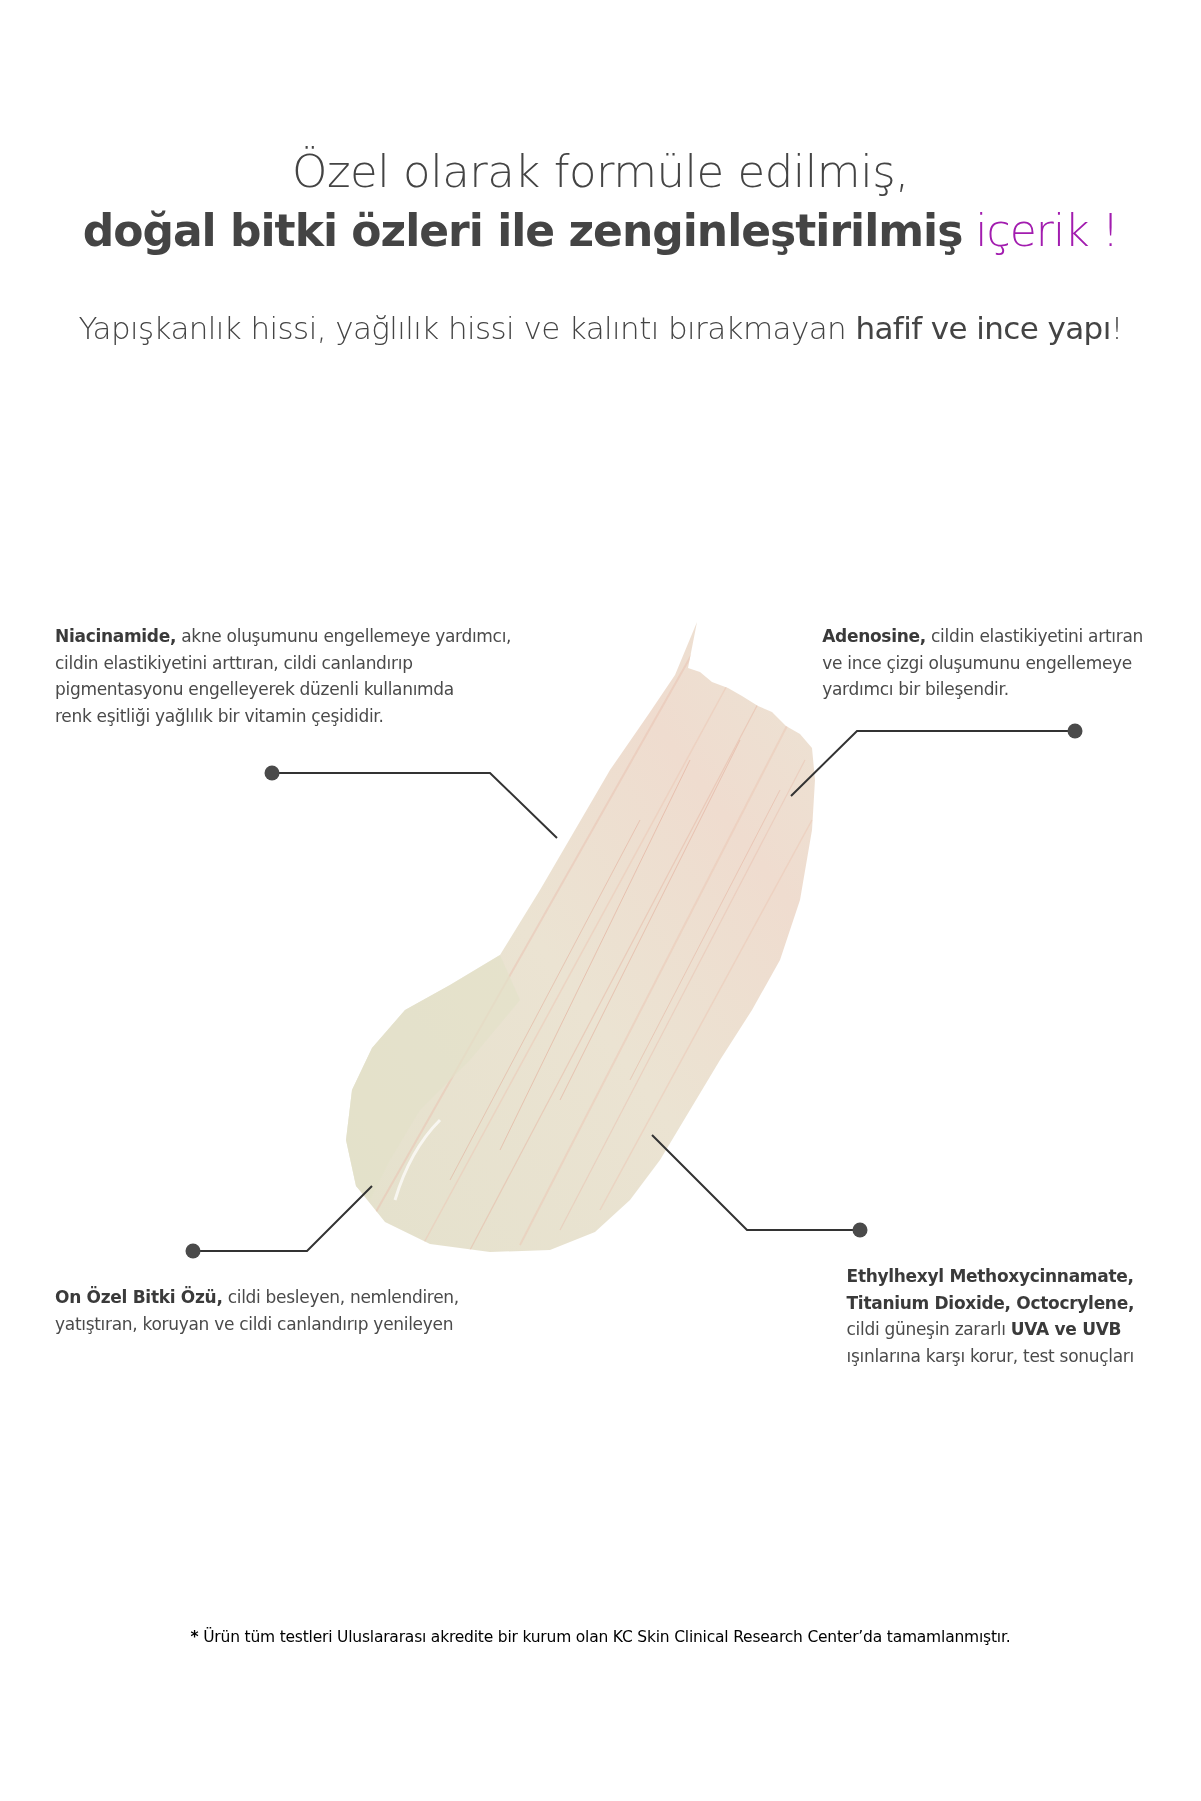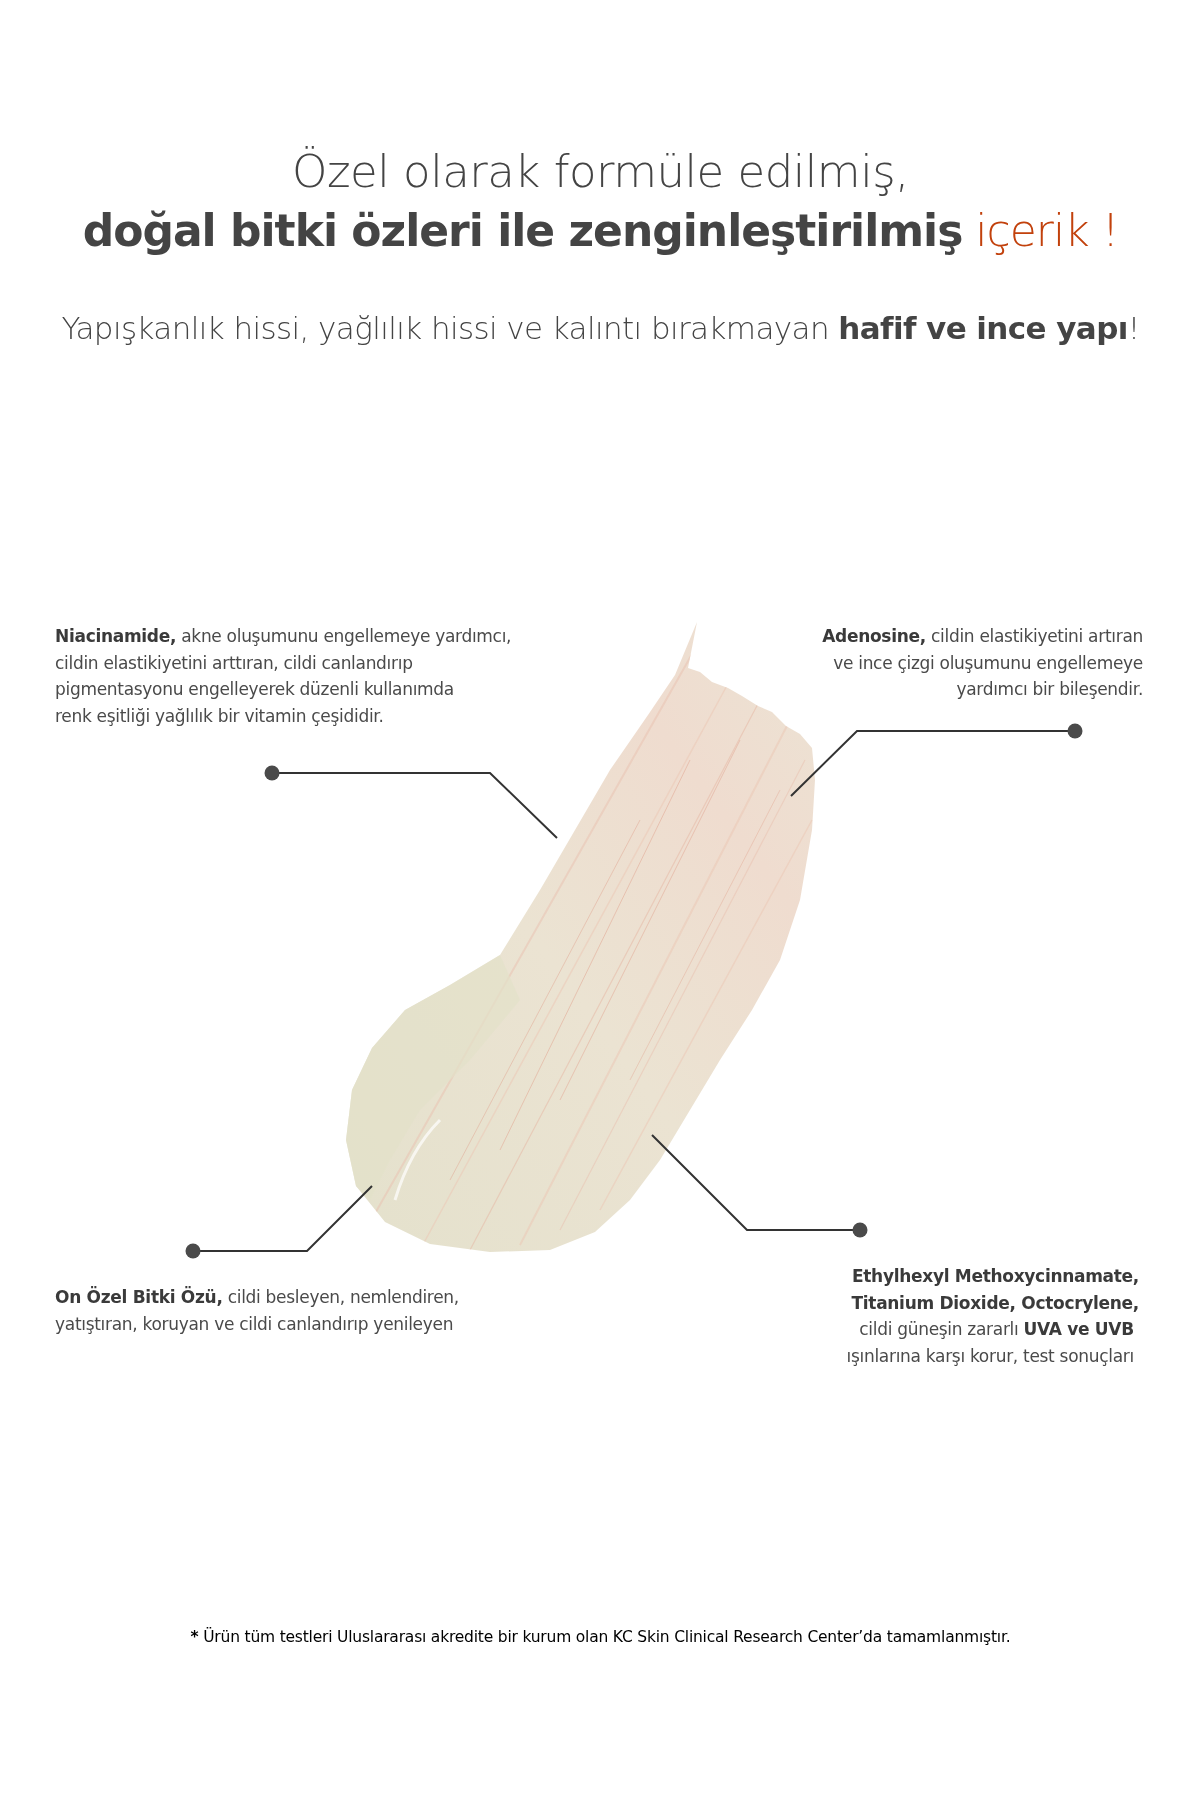--- a/index.html
+++ b/index.html
@@ -3,28 +3,28 @@
 <meta charset="utf-8">
 <style>
   html, body { margin: 0; padding: 0; background: #ffffff; }
   body { width: 1201px; height: 1801px; position: relative; overflow: hidden;
          font-family: "DejaVu Sans", "Liberation Sans", sans-serif; color: #3d3d3d; }
   .abs { position: absolute; }
   .headline { left: 0; width: 1201px; text-align: center; white-space: nowrap; }
   .h1 { top: 145px; font-size: 45px; font-weight: 300; color: #444; letter-spacing: -0.5px; }
   .h2 { top: 205px; font-size: 44px; color: #444; letter-spacing: -1px; }
   .h2 b { font-weight: 700; }
-  .h2 .light { font-weight: 300; color: #c2410c; }
+  .h2 .light { font-weight: 300; color: #a21caf; }
   .h3 { top: 310px; font-size: 31px; color: #444; letter-spacing: -0.6px; }
   .h3 .light { font-weight: 300; }
-  .h3 b { font-weight: 700; }
+  .h3 b { font-weight: 400; }
   .note { font-size: 17px; line-height: 26.5px; color: #4a4a4a; letter-spacing: -0.3px; white-space: nowrap; }
   .note b { font-weight: 700; color: #3a3a3a; }
   .note-left { left: 55px; }
-  .note-right { text-align: right; }
+  .note-right { }
   .footnote { left: 0; width: 1201px; top: 1628px; text-align: center; font-size: 15.5px; color: #000000; letter-spacing: -0.2px; white-space: nowrap; }
   svg.overlay { position: absolute; left: 0; top: 0; }
 </style>
 </head>
 <body>
 
 <div class="abs headline h1">
   <span>Özel olarak formüle edilmiş,</span>
 </div>
 <div class="abs headline h2">

